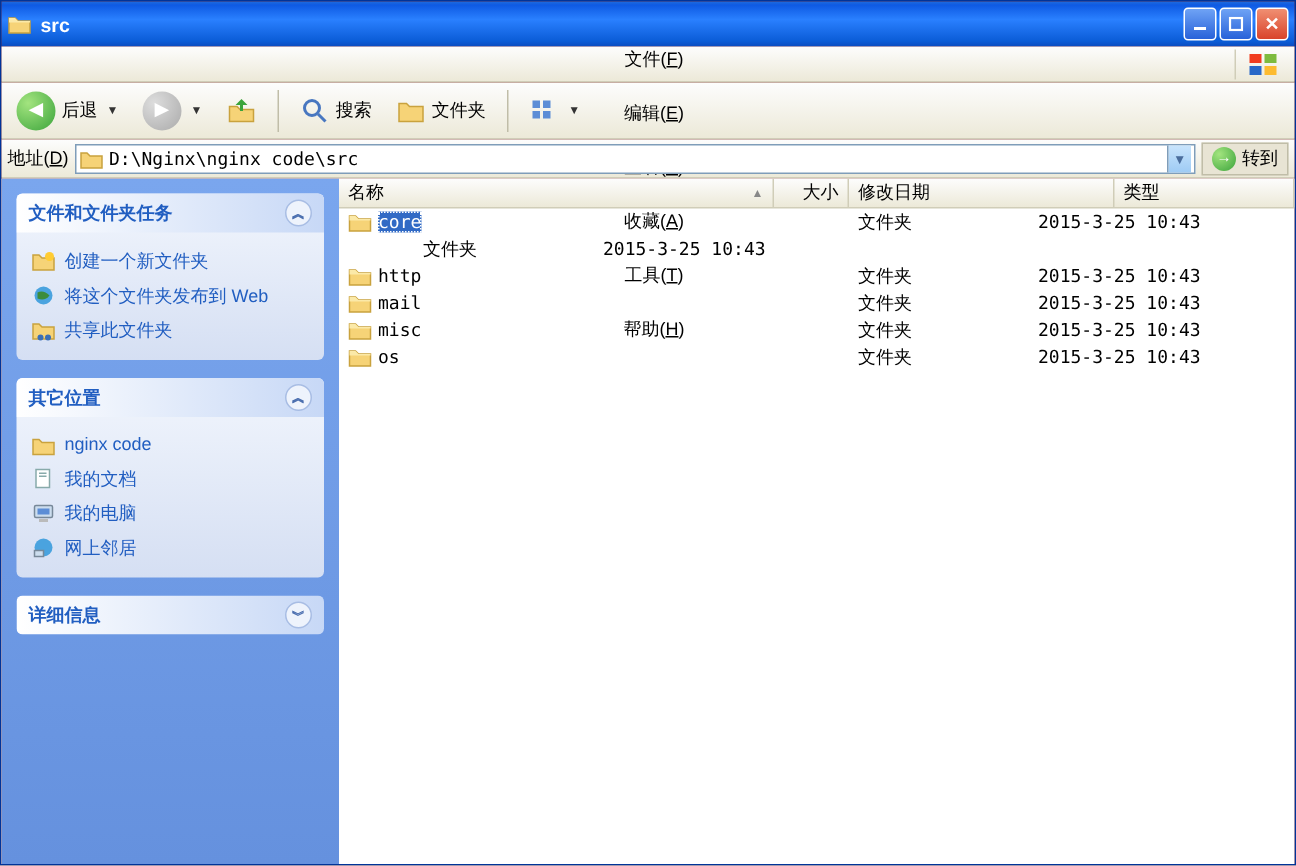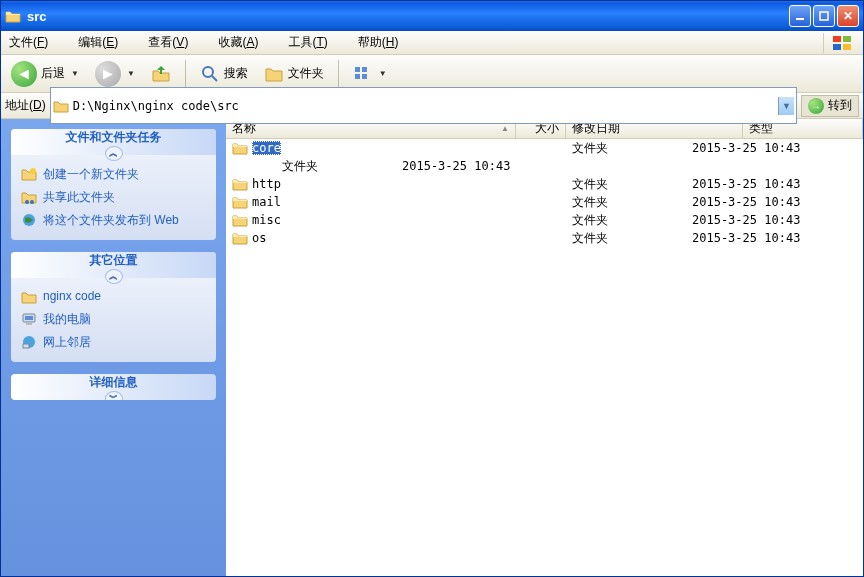--- a/index.html
+++ b/index.html
@@ -5,47 +5,47 @@
 * { margin: 0; padding: 0; box-sizing: border-box; }
 body { font-family: "SimSun", "宋体", sans-serif; font-size: 12px; background: #ece9d8; }
 .window { width: 864px; height: 577px; border: 1px solid #003399; background: #7f1d1d; display: flex; flex-direction: column; }
 .titlebar { height: 30px; background: linear-gradient(to bottom, #1f6bdd 0%, #0e5ae3 8%, #2a80ff 40%, #0b5cd7 88%, #0b4bc0 100%); display: flex; align-items: center; padding: 0 4px; color: #fff; font-weight: bold; }
 .titlebar .folder-ico { width: 16px; height: 16px; margin-right: 6px; }
 .titlebar .title { flex: 1; font-size: 13px; }
 .winbtns { display: flex; gap: 2px; }
 .winbtn { width: 22px; height: 22px; border-radius: 3px; border: 1px solid #fff; display: flex; align-items: center; justify-content: center; font-family: Arial, sans-serif; font-size: 12px; font-weight: bold; }
 .winbtn.min, .winbtn.max { background: linear-gradient(to bottom, #6fa3f5, #2862d9); color: #fff; }
 .winbtn.close { background: linear-gradient(to bottom, #f08f72, #d9442b); color: #fff; }
-.menubar { height: 24px; background: linear-gradient(to bottom, #fdfdfd, #ece9d8); border-bottom: 1px solid #d0cdb8; display: flex; align-items: center; padding-left: 8px; gap: 30px; position: relative; }
+.menubar { height: 24px; background: linear-gradient(to bottom, #fdfdfd, #ece9d8); border-bottom: 1px solid #d0cdb8; display: flex; align-items: center; padding-left: 8px; gap: 19px; position: relative; flex-direction: column; }
 .menubar .menuitem { cursor: default; }
 .menubar .shortcut { text-decoration: underline; }
 .flag { position: absolute; right: 4px; top: 2px; width: 36px; height: 20px; display: flex; align-items: center; justify-content: center; border-left: 1px solid #d0cdb8; }
 .flag svg { width: 20px; height: 16px; }
 .toolbar { height: 38px; background: linear-gradient(to bottom, #fdfdfd, #ece9d8); border-bottom: 1px solid #d0cdb8; display: flex; align-items: center; padding: 0 4px; gap: 4px; }
 .toolbtn { height: 30px; display: flex; align-items: center; padding: 0 6px; border-radius: 3px; cursor: default; gap: 4px; }
 .toolbtn .circle { width: 26px; height: 26px; border-radius: 50%; display: flex; align-items: center; justify-content: center; }
 .circle.green { background: radial-gradient(circle at 30% 30%, #a3e47f, #3ba43b); }
 .circle.grey { background: radial-gradient(circle at 30% 30%, #ddd, #aaa); }
 .arrow-l { color: #fff; font-size: 16px; }
 .arrow-r { color: #fff; font-size: 16px; }
 .dd { font-size: 8px; color: #333; margin-left: 2px; }
 .sep { width: 1px; height: 28px; background: #c0bda8; margin: 0 4px; }
 .icon16 { width: 20px; height: 20px; }
 .addressbar { height: 26px; background: linear-gradient(to bottom, #fdfdfd, #ece9d8); border-bottom: 1px solid #d0cdb8; display: flex; align-items: center; padding: 0 4px; gap: 4px; }
 .addressbar label { white-space: nowrap; }
-.addr-input { flex: 1; height: 37px; border: 1px solid #7f9db9; background: #fff; display: flex; align-items: center; padding: 0 2px; position: relative; }
+.addr-input { flex: 1; height: 20px; border: 1px solid #7f9db9; background: #fff; display: flex; align-items: center; padding: 0 2px; position: relative; }
 .addr-input .folder-ico { width: 16px; height: 16px; margin-right: 4px; }
 .addr-input .path { flex: 1; font-family: "SimSun", monospace; }
 .addr-input .addr-dd { width: 16px; height: 18px; background: linear-gradient(to bottom, #c8e4fc, #9ecbf4); display:flex; align-items:center; justify-content:center; font-size: 9px; color:#4a6d9c; border-left: 1px solid #7f9db9;}
 .go-btn { height: 22px; display: flex; align-items: center; gap: 4px; padding: 0 6px; background: #e8e4d4; border: 1px solid #c0bda8; }
 .go-btn .go-circle { width: 16px; height: 16px; border-radius: 50%; background: radial-gradient(circle at 30% 30%, #a3e47f, #3ba43b); display:flex;align-items:center;justify-content:center;color:#fff;font-size:10px; }
 .content { flex: 1; display: flex; background: #fff; overflow: hidden; }
 .sidebar { width: 225px; background: linear-gradient(to bottom, #7aa6ee 0%, #6591de 100%); padding: 10px; overflow: auto; }
 .panel { background: linear-gradient(to bottom, #f2f6fd, #d5dff3); border-radius: 4px; margin-bottom: 12px; overflow: hidden; }
-.panel-head { height: 26px; background: linear-gradient(to right, #fff, #c7d8f6); color: #215ec1; font-weight: bold; display: flex; align-items: center; padding: 0 8px; justify-content: space-between; font-size: 12px; flex-direction: column; }
+.panel-head { height: 26px; background: linear-gradient(to right, #fff, #c7d8f6); color: #215ec1; font-weight: bold; display: flex; align-items: center; padding: 0 8px; justify-content: space-between; font-size: 12px; }
 .panel-head .collapse { width: 18px; height: 18px; border-radius: 50%; border: 1px solid #a8bde4; display: flex; align-items: center; justify-content: center; font-size: 9px; color: #4a6eaf; background: #eef3fc;}
 .panel-body { padding: 8px 10px; }
 .task-item { display: flex; align-items: flex-start; gap: 6px; padding: 3px 0; color: #215ec1; cursor: default; }
 .task-item .ic { width: 16px; height: 16px; flex-shrink: 0; }
 .filelist { flex: 1; display: flex; flex-direction: column; }
 .cols-header { height: 20px; background: linear-gradient(to bottom, #fdfdfd, #ece9d8); display: flex; border-bottom: 1px solid #d0cdb8; flex-shrink: 0;}
 .col { border-right: 1px solid #d0cdb8; padding: 2px 6px; font-size: 12px; display: flex; align-items: center; }
 .col.name { width: 290px; justify-content: space-between;}
 .col.name .sorter { font-size: 8px; color: #888; }
 .col.size { width: 50px; justify-content: flex-end;}
@@ -174,47 +174,55 @@
         <div class="panel-body">
           <div class="task-item">
               <svg class="ic" viewBox="0 0 16 16">
                 <path fill="#f6d377" stroke="#c9a23e" d="M1 4h4l2 2h8v8H1z"></path>
                 <circle cx="12" cy="5" r="3" fill="#ffcc33"></circle>
               </svg>
               <span>创建一个新文件夹</span>
             </div>
           <div class="task-item">
               <svg class="ic" viewBox="0 0 16 16">
+                <circle cx="8" cy="8" r="6" fill="#4aa3df"></circle>
+                <path fill="#3c8c3c" d="M4 6q4 -2 8 2q-3 4 -8 2z"></path>
+              </svg>
+              <span>将这个文件夹发布到 Web</span>
+            </div>
+          <div class="task-item">
+              <svg class="ic" viewBox="0 0 16 16">
                 <path fill="#f6d377" stroke="#c9a23e" d="M1 4h4l2 2h8v8H1z"></path>
                 <circle cx="6" cy="13" r="2" fill="#3b6fb6"></circle>
                 <circle cx="11" cy="13" r="2" fill="#3b6fb6"></circle>
               </svg>
               <span>共享此文件夹</span>
-            </div>
-          <div class="task-item">
-              <svg class="ic" viewBox="0 0 16 16">
-                <circle cx="8" cy="8" r="6" fill="#4aa3df"></circle>
-                <path fill="#3c8c3c" d="M4 6q4 -2 8 2q-3 4 -8 2z"></path>
-              </svg>
-              <span>将这个文件夹发布到 Web</span>
             </div>
         </div>
       </div>
 
       <div class="panel">
         <div class="panel-head">
           <span>其它位置</span>
           <span class="collapse">︽</span>
         </div>
         <div class="panel-body">
           <div class="task-item">
               <svg class="ic" viewBox="0 0 16 16">
                 <path fill="#f6d377" stroke="#c9a23e" d="M1 4h4l2 2h8v8H1z"></path>
               </svg>
               <span>nginx code</span>
+            </div>
+          <div class="task-item">
+              <svg class="ic" viewBox="0 0 16 16">
+                <rect x="3" y="2" width="9" height="12" fill="#fff" stroke="#8aa"></rect>
+                <rect x="5" y="4" width="5" height="1" fill="#8aa"></rect>
+                <rect x="5" y="6" width="5" height="1" fill="#8aa"></rect>
+              </svg>
+              <span>我的文档</span>
             </div>
           <div class="task-item">
               <svg class="ic" viewBox="0 0 16 16">
                 <rect x="2" y="3" width="12" height="8" fill="#cde" stroke="#789" rx="1"></rect>
                 <rect x="4" y="5" width="8" height="4" fill="#5c8dd6"></rect>
                 <rect x="5" y="12" width="6" height="2" fill="#bbb"></rect>
               </svg>
               <span>我的电脑</span>
             </div>
           <div class="task-item">

